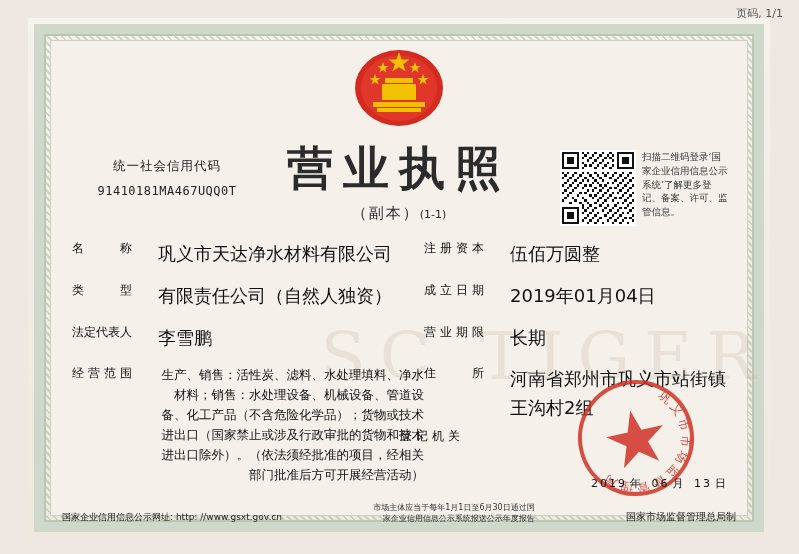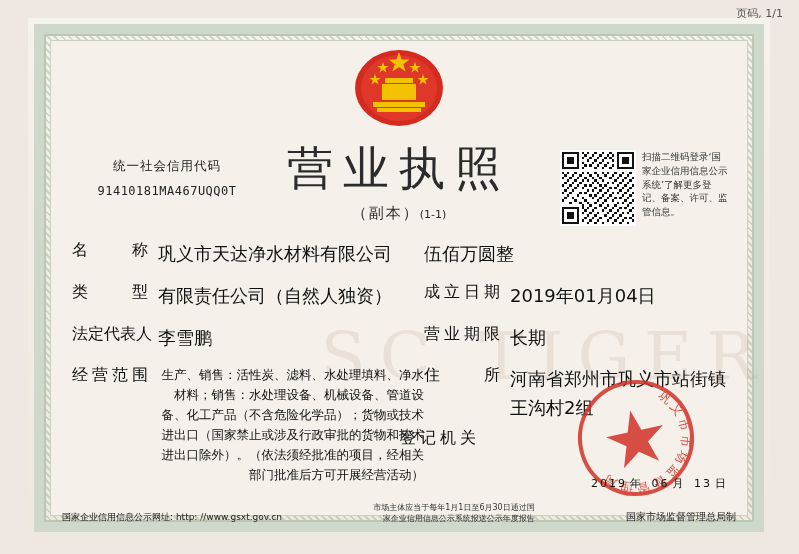--- a/index.html
+++ b/index.html
@@ -62,21 +62,21 @@
     position:absolute;left:50%;top:26px;transform:translateX(-50%);
     width:100px;height:86px;
   }
   
   .title{
     position:absolute;left:0;right:0;top:126px;
     text-align:center;
   }
   .title .main{
     font-family:"DejaVu Serif","Liberation Serif",serif;
-    font-weight:normal;
+    font-weight:bold;
     font-size:46px;
     letter-spacing:10px;
     color:#2b2b2b;
     line-height:1.05;
   }
   .title .sub{
     margin-top:12px;
     font-size:15px;
     color:#2b2b2b;
     letter-spacing:2px;
@@ -117,21 +117,21 @@
   }
   
   .fields{
     position:absolute;left:44px;top:222px;right:40px;
   }
   .row{display:flex;margin-bottom:13px;}
   .col-l{width:352px;display:flex;}
   .col-r{flex:1;display:flex;}
   .lab{
     width:86px;flex:0 0 86px;
-    font-size:16px;color:#111;
+    font-size:12px;color:#111;
     letter-spacing:4px;
     white-space:nowrap;
   }
   .lab.wide{letter-spacing:0px;}
   .val{
     font-size:18px;color:#111;
     line-height:1.6;
     flex:1;
   }
   .val.small{font-size:12.5px;text-align:right;}
@@ -441,20 +441,21 @@
       <div class="qr-text">扫描二维码登录‘国家企业信用信息公示系统’了解更多登记、备案、许可、监管信息。</div>
     </div>
 
     <div class="fields">
       <div class="row">
         <div class="col-l">
           <div class="lab">名　　称</div>
           <div class="val">巩义市天达净水材料有限公司</div>
         </div>
         <div class="col-r">
+          <div class="lab">注册资本</div>
           <div class="val">伍佰万圆整</div>
         </div>
       </div>
 
       <div class="row">
         <div class="col-l">
           <div class="lab">类　　型</div>
           <div class="val">有限责任公司（自然人独资）</div>
         </div>
         <div class="col-r">

